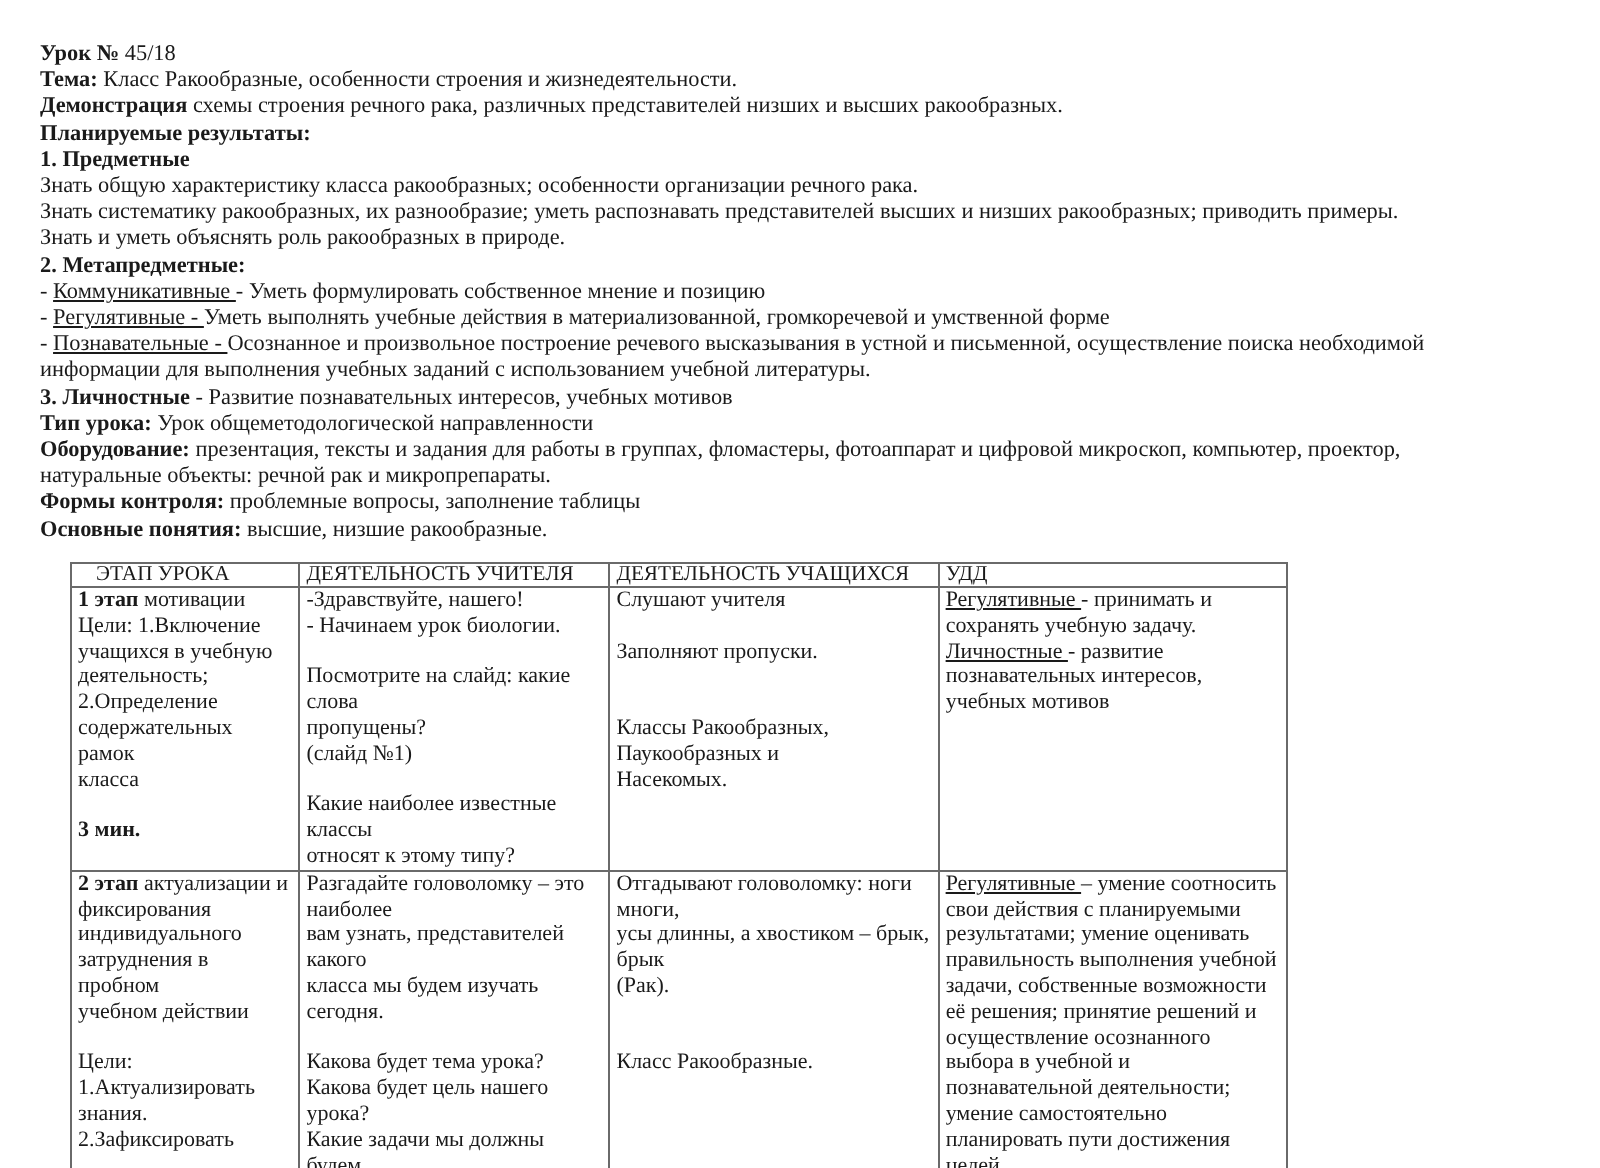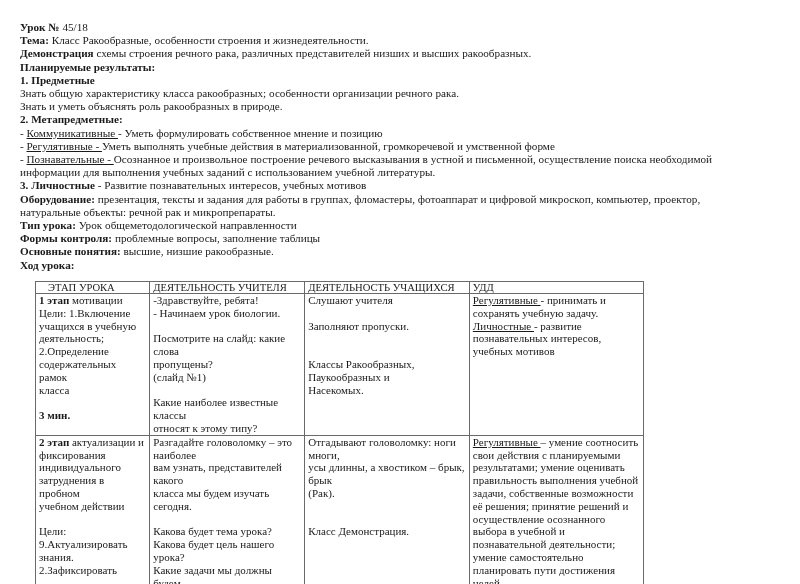--- a/index.html
+++ b/index.html
@@ -33,31 +33,31 @@
 <body>
 
 <div class="page">
   <div class="head">
     <div class="line"><b>Урок №</b><span> 45/18</span></div>
     <div class="line"><b>Тема:</b><span> Класс Ракообразные, особенности строения и жизнедеятельности.</span></div>
     <div class="line"><b>Демонстрация</b><span> схемы строения речного рака, различных представителей низших и высших ракообразных.</span></div>
     <div class="line"><b>Планируемые результаты:</b></div>
     <div class="line"><b>1. Предметные</b></div>
     <div class="line">Знать  общую характеристику класса ракообразных; особенности организации речного рака.</div>
+    <div class="line">Знать  систематику ракообразных, их разнообразие; уметь распознавать представителей высших и низших ракообразных; приводить примеры.</div>
     <div class="line">Знать и уметь объяснять  роль ракообразных в природе.</div>
     <div class="line"><b>2. Метапредметные:</b></div>
     <div class="line"><span>- </span><u>Коммуникативные </u><span>-  </span><span>Уметь формулировать собственное мнение и позицию</span></div>
     <div class="line"><span>- </span><u>Регулятивные - </u><span> </span><span>Уметь  выполнять учебные действия в материализованной, громкоречевой и умственной форме</span></div>
     <div class="line wrap" style="width:735px;"><span>- </span><u>Познавательные - </u><span> </span><span>Осознанное и произвольное построение речевого высказывания в устной и письменной,  осуществление поиска необходимой информации для выполнения учебных заданий с использованием учебной литературы.</span></div>
     <div class="line"><b>3. Личностные</b><span> -  Развитие познавательных интересов, учебных мотивов</span></div>
+    <div class="line"><b>Тип урока:</b><span> Урок общеметодологической направленности</span></div>
     <div class="line wrap" style="width:720px;"><b>Оборудование:</b><span> презентация, тексты и задания для работы в группах, фломастеры, фотоаппарат и цифровой микроскоп, компьютер, проектор, натуральные объекты: речной рак и микропрепараты.</span></div>
-    <div class="line"><b>Тип урока:</b><span> Урок общеметодологической направленности</span></div>
     <div class="line"><b>Формы контроля:</b><span> проблемные вопросы, заполнение таблицы</span></div>
     <div class="line"><b>Основные понятия:</b><span> высшие, низшие ракообразные.</span></div>
-    <div class="line"><b>Ход урока:</b></div>
   </div>
 
   <table class="tbl">
     <colgroup>
         <col class="col1">
         <col class="col2">
         <col class="col3">
         <col class="col4">
       </colgroup>
     <tbody>
@@ -73,21 +73,21 @@
         <div>Цели: 1.Включение</div>
         <div>учащихся в учебную</div>
         <div>деятельность;</div>
         <div>2.Определение</div>
         <div>содержательных рамок</div>
         <div>класса</div>
         <div class="gap"></div>
         <div><b>3 мин.</b></div>
       </td>
       <td>
-        <div>-Здравствуйте, ребята!</div>
+        <div>-Здравствуйте, нашего!</div>
         <div>- Начинаем урок биологии.</div>
         <div class="gap"></div>
         <div>Посмотрите на слайд: какие слова</div>
         <div>пропущены?</div>
         <div>(слайд №1)</div>
         <div class="gap"></div>
         <div>Какие наиболее известные классы</div>
         <div>относят к этому типу?</div>
       </td>
       <td>
@@ -106,21 +106,21 @@
     </tr>
     <tr class="grid-2">
       <td>
         <div><b>2 этап</b><span> актуализации и</span></div>
         <div>фиксирования</div>
         <div>индивидуального</div>
         <div>затруднения в пробном</div>
         <div>учебном действии</div>
         <div class="gap"></div>
         <div>Цели:</div>
-        <div>9.Актуализировать</div>
+        <div>1.Актуализировать</div>
         <div>знания.</div>
         <div>2.Зафиксировать</div>
       </td>
       <td>
         <div>Разгадайте головоломку – это наиболее</div>
         <div>вам узнать, представителей какого</div>
         <div>класса мы будем изучать сегодня.</div>
         <div class="gap"></div>
         <div>Какова будет тема урока?</div>
         <div>Какова будет цель нашего урока?</div>
@@ -128,21 +128,21 @@
         <div>решить?</div>
         <div class="gap"></div>
         <div>Из 20 тыс. видов ракообразных,</div>
       </td>
       <td>
         <div>Отгадывают головоломку: ноги многи,</div>
         <div>усы длинны, а хвостиком – брык, брык</div>
         <div>(Рак).</div>
         <div class="gap"></div>
         <div class="gap"></div>
-        <div>Класс Демонстрация.</div>
+        <div>Класс Ракообразные.</div>
       </td>
       <td>
         <div><u>Регулятивные </u><span>– умение соотносить свои действия с планируемыми результатами; умение оценивать правильность выполнения учебной задачи, собственные возможности её решения; принятие решений и осуществление осознанного выбора в учебной и познавательной деятельности; умение самостоятельно планировать пути достижения целей.</span></div>
         <div><span>Познавательные –  умение осуществлять</span></div>
       </td>
     </tr>
   </tbody>
     </table>
 </div>
 

